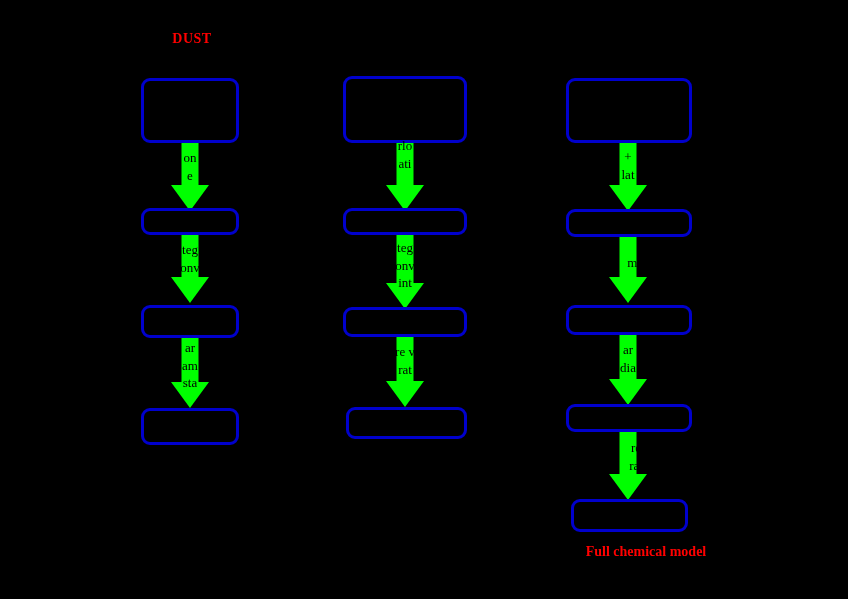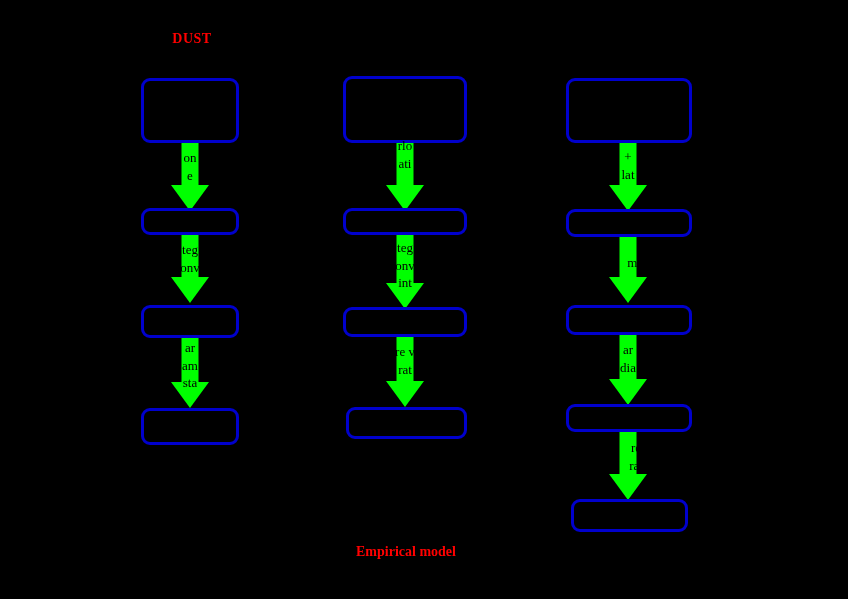--- a/index.html
+++ b/index.html
@@ -167,21 +167,20 @@
     <div class="shaft" style="width:17px; height:44px;"></div>
     <div class="head" style="top:44px;"></div>
   </div>
   <div class="arrow-label" style="left:405px; top:343px;">
     <div>re v</div>
     <div>rat</div>
   </div>
 
   <div class="box" style="left:346px; top:407px; width:121px; height:32px;"></div>
 
-  <div class="caption" style="left:326px; top:544px; width:160px;">Empirical model</div>
 
   <div class="box" style="left:566px; top:78px; width:126px; height:65px;"></div>
 
   <div class="arrow" style="left:628px; top:143px;">
     <div class="shaft" style="width:17px; height:42px;"></div>
     <div class="head" style="top:42px;"></div>
   </div>
   <div class="arrow-label" style="left:628px; top:148px;">
     <div>+</div>
     <div>lat</div>
@@ -214,14 +213,15 @@
     <div class="shaft" style="width:17px; height:42px;"></div>
     <div class="head" style="top:42px;"></div>
   </div>
   <div class="arrow-label" style="left:636px; top:439px;">
     <div>re</div>
     <div>rat</div>
   </div>
 
   <div class="box" style="left:571px; top:499px; width:117px; height:33px;"></div>
 
+  <div class="caption" style="left:540px; top:544px; width:212px;">Full chemical model</div>
 
 </div>
 
 </body></html>

